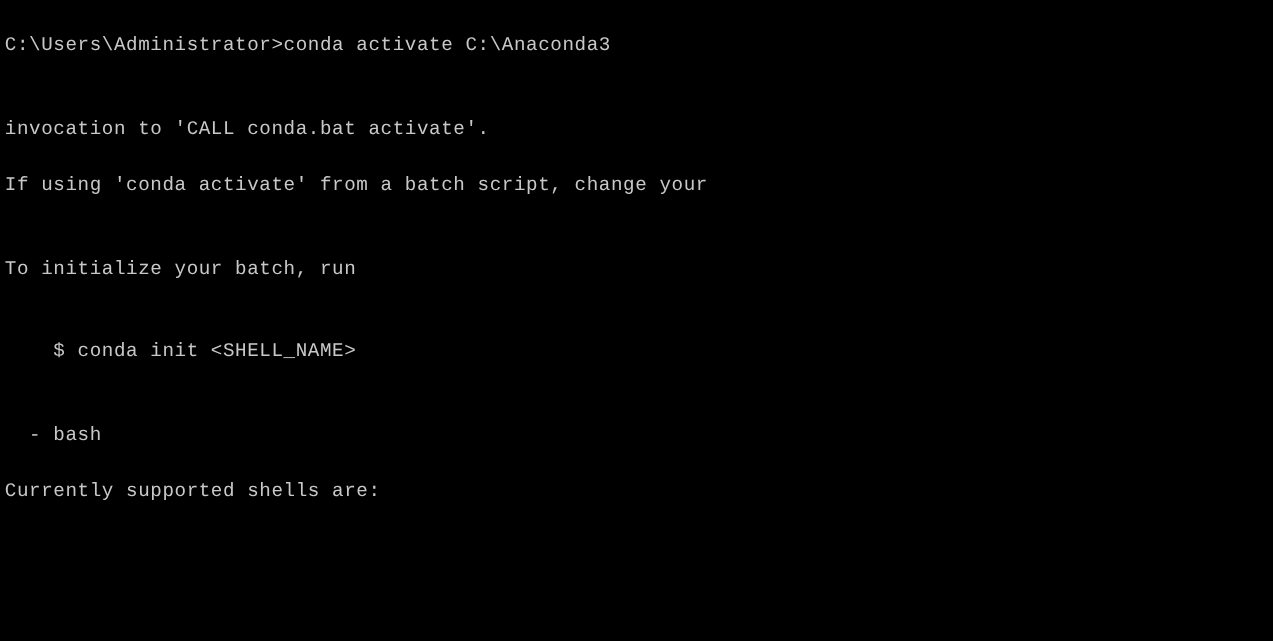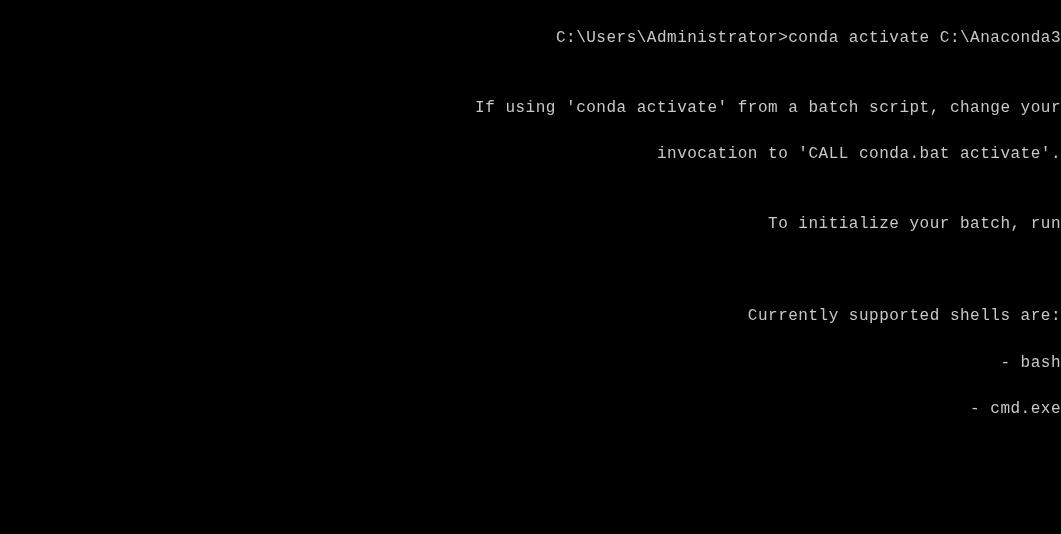--- a/index.html
+++ b/index.html
@@ -17,38 +17,37 @@
       width: 1061px;
       height: 534px;
       overflow: hidden;
       letter-spacing: 0.5px;
     }
     .terminal {
       white-space: pre;
     }
     .line {
       display: block;
-      text-align: right;
     }
   </style>
 </head>
 <body>
 
 <div class="terminal">
 <span class="line">C:\Users\Administrator&gt;conda activate C:\Anaconda3</span>
 <span class="line"></span>
+<span class="line">invocation to 'CALL conda.bat activate'.</span>
 <span class="line">If using 'conda activate' from a batch script, change your</span>
-<span class="line">invocation to 'CALL conda.bat activate'.</span>
 <span class="line"></span>
 <span class="line">To initialize your batch, run</span>
 <span class="line"></span>
+<span class="line">    $ conda init &lt;SHELL_NAME&gt;</span>
 <span class="line"></span>
+<span class="line">  - bash</span>
 <span class="line">Currently supported shells are:</span>
-<span class="line">  - bash</span>
-<span class="line">  - cmd.exe</span>
 
 
 
 
 
 <span class="line"></span>
 
 <span class="line"></span>
 
 </div>

